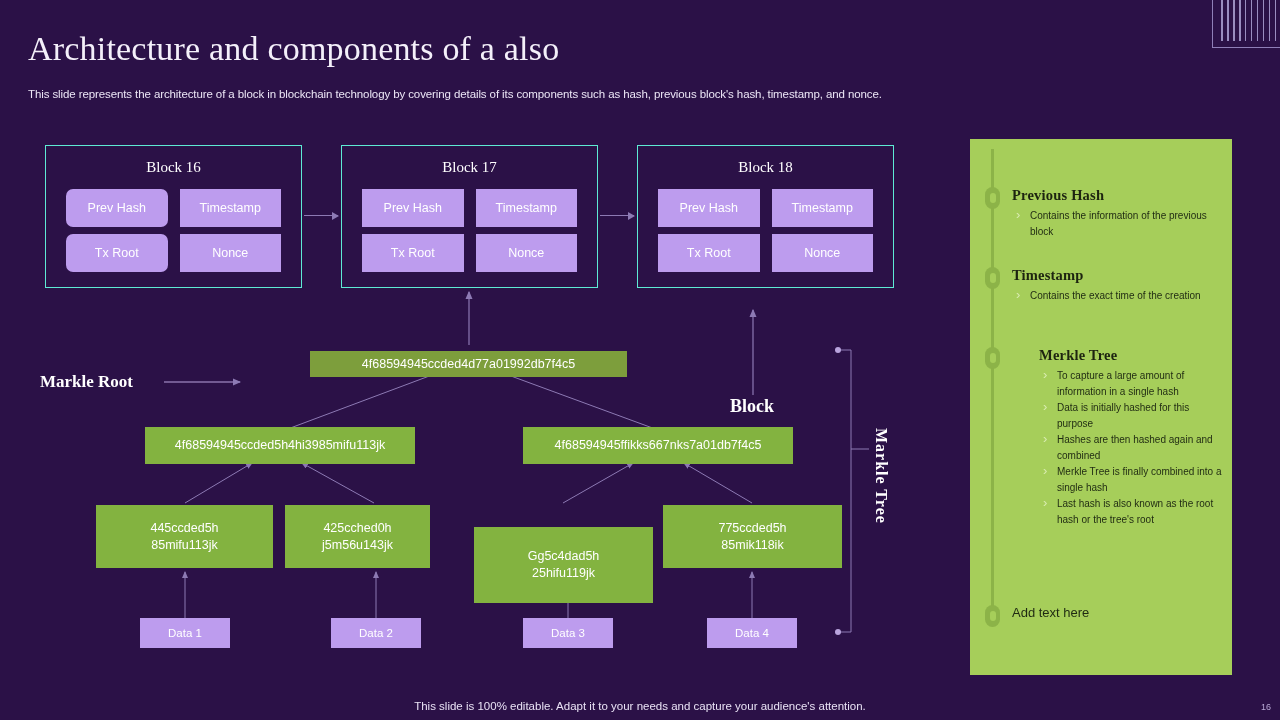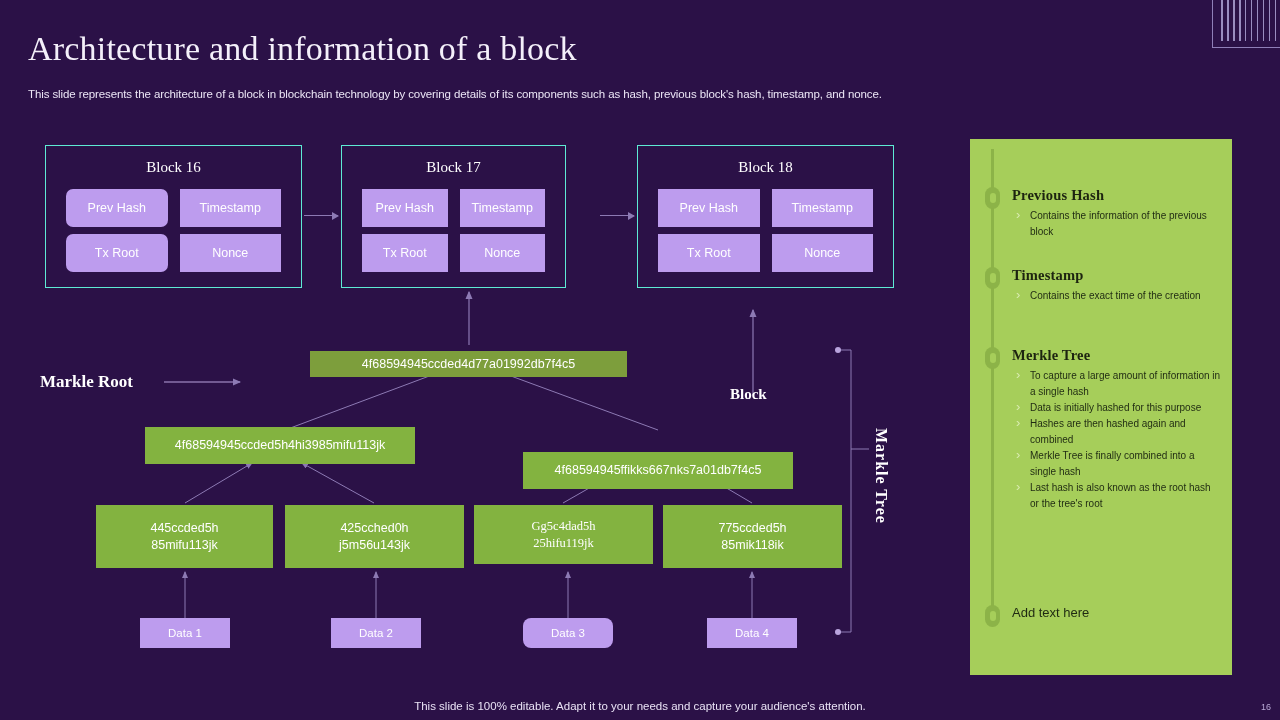--- a/index.html
+++ b/index.html
@@ -157,24 +157,24 @@
     top: 372px;
     font-family: "Liberation Serif", serif;
     font-weight: bold;
     font-size: 17px;
     color: #ffffff;
     white-space: nowrap;
   }
   .label-block {
     position: absolute;
     left: 730px;
-    top: 386px;
+    top: 396px;
     font-family: "Liberation Serif", serif;
     font-weight: bold;
-    font-size: 15px;
+    font-size: 18px;
     color: #ffffff;
   }
   .label-markle-tree {
     position: absolute;
     left: 872px;
     top: 428px;
     font-family: "Liberation Serif", serif;
     font-weight: bold;
     font-size: 16px;
     color: #ffffff;
@@ -284,34 +284,34 @@
 </style>
 </head>
 <body>
 
 <div class="slide">
 
   <div class="deco-stripes">
     <div class="bars"></div>
   </div>
 
-  <div class="page-title">Architecture and information of a block</div>
+  <div class="page-title">Architecture and components of a also</div>
   <div class="page-subtitle">This slide represents the architecture of a block in blockchain technology by covering details of its components such as hash, previous block's hash, timestamp, and nonce.</div>
 
   <div class="block-card" style="left:45px; width:257px;">
     <div class="bc-title">Block 16</div>
     <div class="bc-grid">
       <div class="field-chip rounded">Prev Hash</div>
       <div class="field-chip">Timestamp</div>
       <div class="field-chip rounded">Tx Root</div>
       <div class="field-chip">Nonce</div>
     </div>
   </div>
 
-  <div class="block-card" style="left:341px; width:225px;">
+  <div class="block-card" style="left:341px; width:257px;">
     <div class="bc-title">Block 17</div>
     <div class="bc-grid">
       <div class="field-chip">Prev Hash</div>
       <div class="field-chip">Timestamp</div>
       <div class="field-chip">Tx Root</div>
       <div class="field-chip">Nonce</div>
     </div>
   </div>
 
   <div class="block-card" style="left:637px; width:257px;">
@@ -360,34 +360,34 @@
     <line x1="851" y1="449" x2="869" y2="449" stroke="#8d7ab4" stroke-width="1"></line>
   </svg>
 
   <div class="label-markle-root">Markle Root</div>
   <div class="label-block">Block</div>
   <div class="label-markle-tree">Markle Tree</div>
 
   <div class="hash-box root" style="left:310px; top:351px; width:317px; height:26px;">4f68594945ccded4d77a01992db7f4c5</div>
 
   <div class="hash-box" style="left:145px; top:427px; width:270px; height:37px;">4f68594945ccded5h4hi3985mifu113jk</div>
-  <div class="hash-box" style="left:523px; top:427px; width:270px; height:37px;margin-top:25px;">4f68594945ffikks667nks7a01db7f4c5</div>
+  <div class="hash-box" style="left:523px; top:427px; width:270px; height:37px;">4f68594945ffikks667nks7a01db7f4c5</div>
 
   <div class="hash-box leaf" style="left:96px; top:505px; width:177px; height:63px; white-space:pre-line;">445ccded5h
 85mifu113jk</div>
-  <div class="hash-box leaf" style="left:285px; top:505px; width:179px; height:63px; white-space:pre-line;">425cched0h
+  <div class="hash-box leaf" style="left:285px; top:505px; width:145px; height:63px; white-space:pre-line;">425cched0h
 j5m56u143jk</div>
-  <div class="hash-box leaf" style="left:474px; top:505px; width:179px; height:59px; white-space:pre-line;font-family:Liberation Serif, serif;">Gg5c4dad5h
+  <div class="hash-box leaf" style="left:474px; top:527px; width:179px; height:76px; white-space:pre-line;">Gg5c4dad5h
 25hifu119jk</div>
   <div class="hash-box leaf" style="left:663px; top:505px; width:179px; height:63px; white-space:pre-line;">775ccded5h
 85mik118ik</div>
 
   <div class="data-box" style="left:140px; top:618px;">Data 1</div>
   <div class="data-box" style="left:331px; top:618px;">Data 2</div>
-  <div class="data-box" style="left:523px; top:618px;border-radius:8px;">Data 3</div>
+  <div class="data-box" style="left:523px; top:618px;">Data 3</div>
   <div class="data-box" style="left:707px; top:618px;">Data 4</div>
 
   <div class="side-panel">
     <div class="sp-timeline"></div>
 
     <div class="sp-node" style="top:48px;"></div>
     <div class="sp-item" style="top:48px;">
       <div class="sp-heading">Previous Hash</div>
       <ul class="sp-bullets">
         <li>Contains the information of the previous block</li>
@@ -396,21 +396,21 @@
 
     <div class="sp-node" style="top:128px;"></div>
     <div class="sp-item" style="top:128px;">
       <div class="sp-heading">Timestamp</div>
       <ul class="sp-bullets">
         <li>Contains the exact time of the creation</li>
       </ul>
     </div>
 
     <div class="sp-node" style="top:208px;"></div>
-    <div class="sp-item" style="top:208px;">
+    <div class="sp-item" style="top:208px;margin-left:27px;">
       <div class="sp-heading">Merkle Tree</div>
       <ul class="sp-bullets">
         <li>To capture a large amount of information in a single hash</li>
         <li>Data is initially hashed for this purpose</li>
         <li>Hashes are then hashed again and combined</li>
         <li>Merkle Tree is finally combined into a single hash</li>
         <li>Last hash is also known as the root hash or the tree's root</li>
       </ul>
     </div>
 

